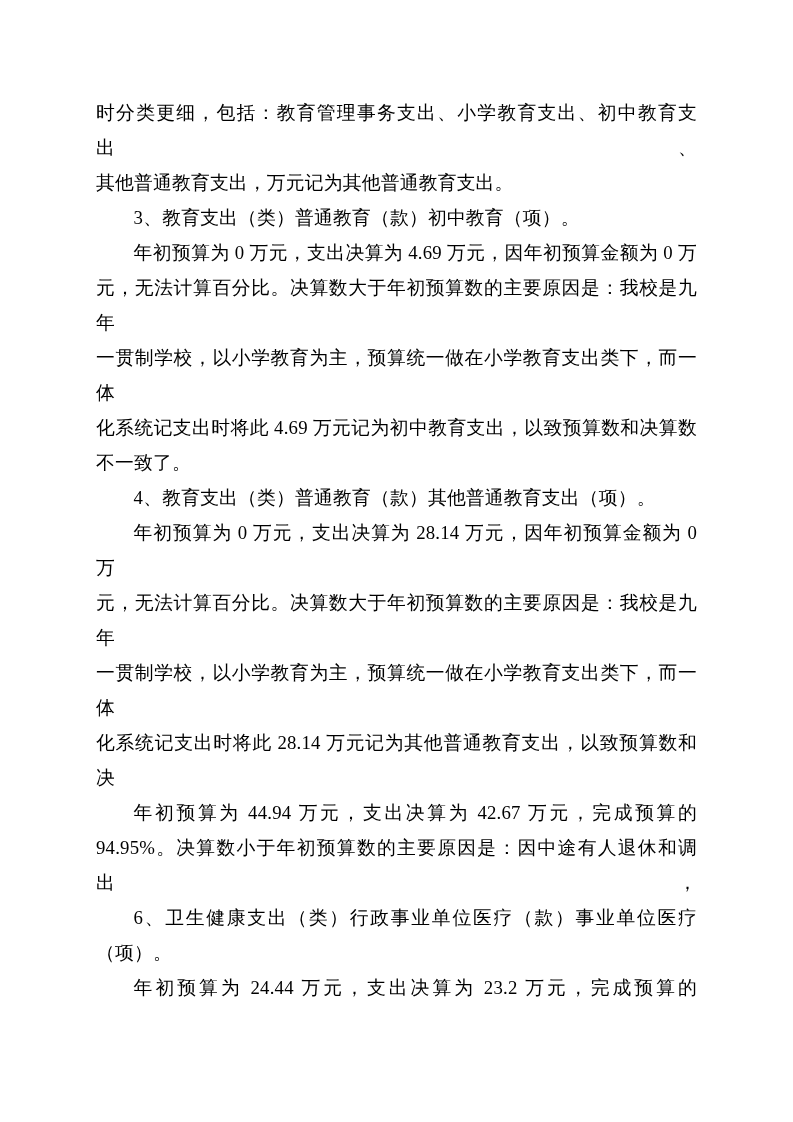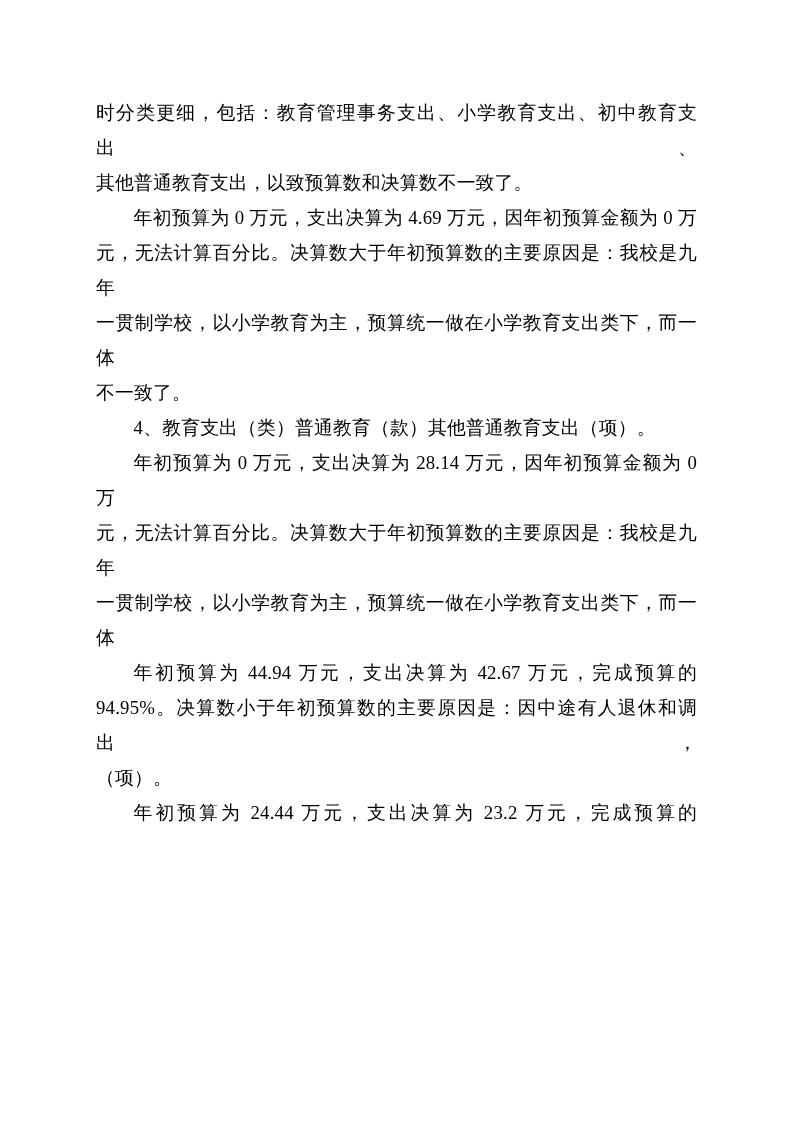--- a/index.html
+++ b/index.html
@@ -39,48 +39,54 @@
   }
 </style>
 </head>
 <body>
 
 <div class="page">
   <div class="content">
 
     <div class="para">
       <div class="line justify">时分类更细，包括：教育管理事务支出、小学教育支出、初中教育支出、</div>
-      <div class="line">其他普通教育支出，以致预算数和决算数不一致了。</div>
+      <div class="line">其他普通教育支出，万元记为其他普通教育支出。</div>
     </div>
 
+    <div class="para">
+      <div class="line indent">3、教育支出（类）普通教育（款）初中教育（项）。</div>
+    </div>
 
     <div class="para">
       <div class="line indent justify">年初预算为 0 万元，支出决算为 4.69 万元，因年初预算金额为 0 万</div>
       <div class="line justify">元，无法计算百分比。决算数大于年初预算数的主要原因是：我校是九年</div>
       <div class="line justify">一贯制学校，以小学教育为主，预算统一做在小学教育支出类下，而一体</div>
+      <div class="line justify">化系统记支出时将此 4.69 万元记为初中教育支出，以致预算数和决算数</div>
       <div class="line">不一致了。</div>
     </div>
 
     <div class="para">
       <div class="line indent">4、教育支出（类）普通教育（款）其他普通教育支出（项）。</div>
     </div>
 
     <div class="para">
       <div class="line indent justify">年初预算为 0 万元，支出决算为 28.14 万元，因年初预算金额为 0 万</div>
       <div class="line justify">元，无法计算百分比。决算数大于年初预算数的主要原因是：我校是九年</div>
       <div class="line justify">一贯制学校，以小学教育为主，预算统一做在小学教育支出类下，而一体</div>
+      <div class="line justify">化系统记支出时将此 28.14 万元记为其他普通教育支出，以致预算数和决</div>
     </div>
 
 
     <div class="para">
       <div class="line indent justify">年初预算为 44.94 万元，支出决算为 42.67 万元，完成预算的</div>
       <div class="line justify">94.95%。决算数小于年初预算数的主要原因是：因中途有人退休和调出，</div>
     </div>
 
     <div class="para">
+      <div class="line indent justify">6、卫生健康支出（类）行政事业单位医疗（款）事业单位医疗</div>
       <div class="line">（项）。</div>
     </div>
 
     <div class="para">
       <div class="line indent justify">年初预算为 24.44 万元，支出决算为 23.2 万元，完成预算的</div>
 
     </div>
 
   </div>
 </div>

